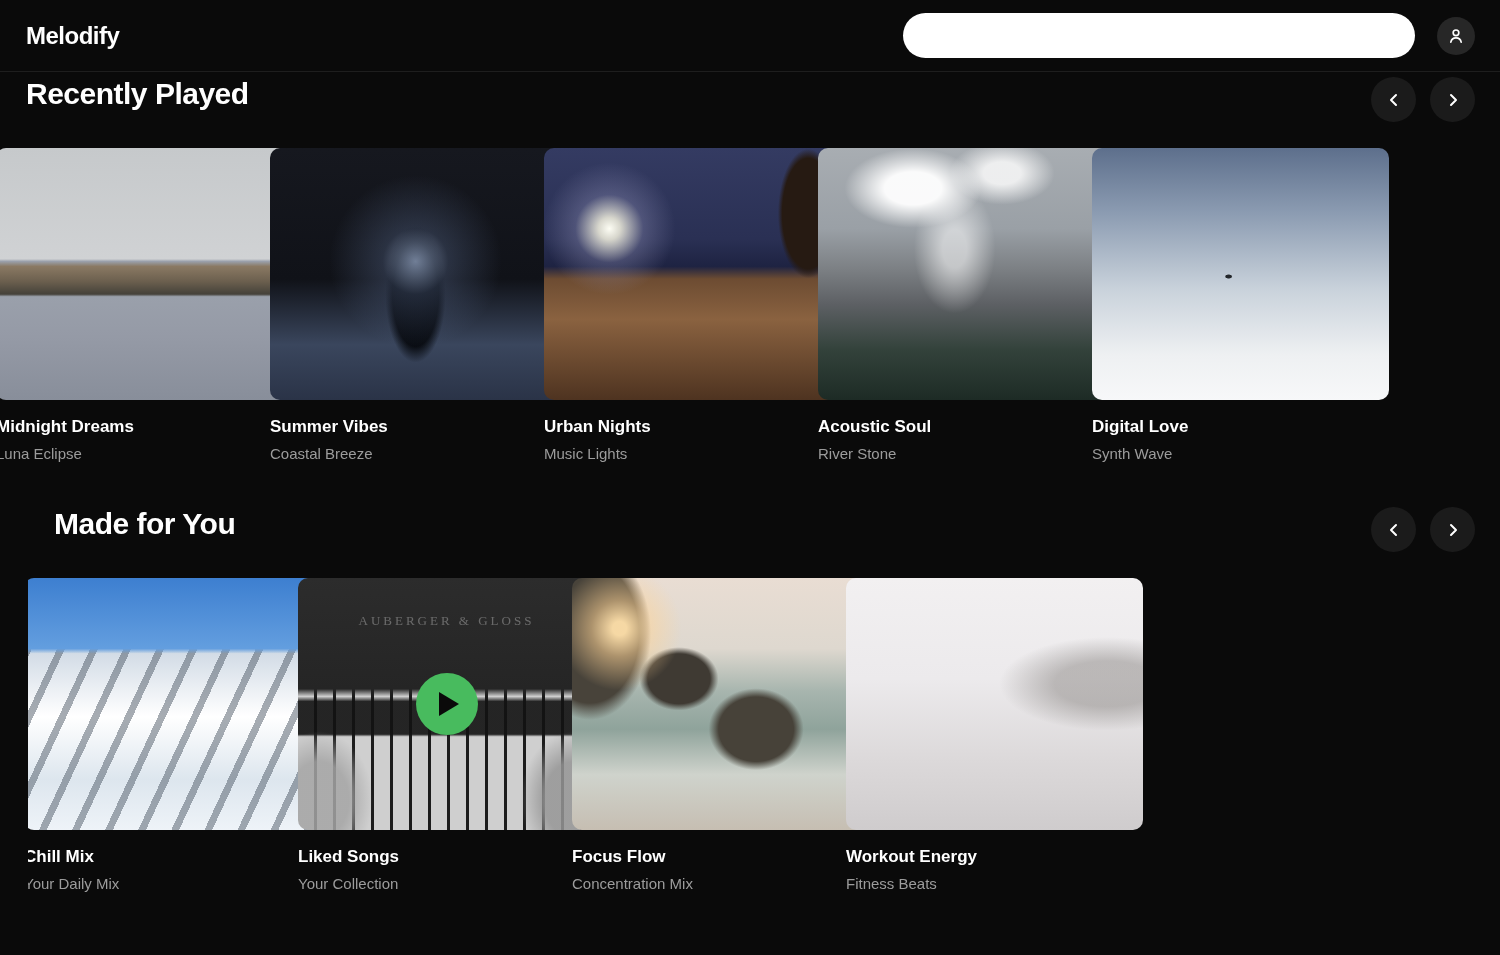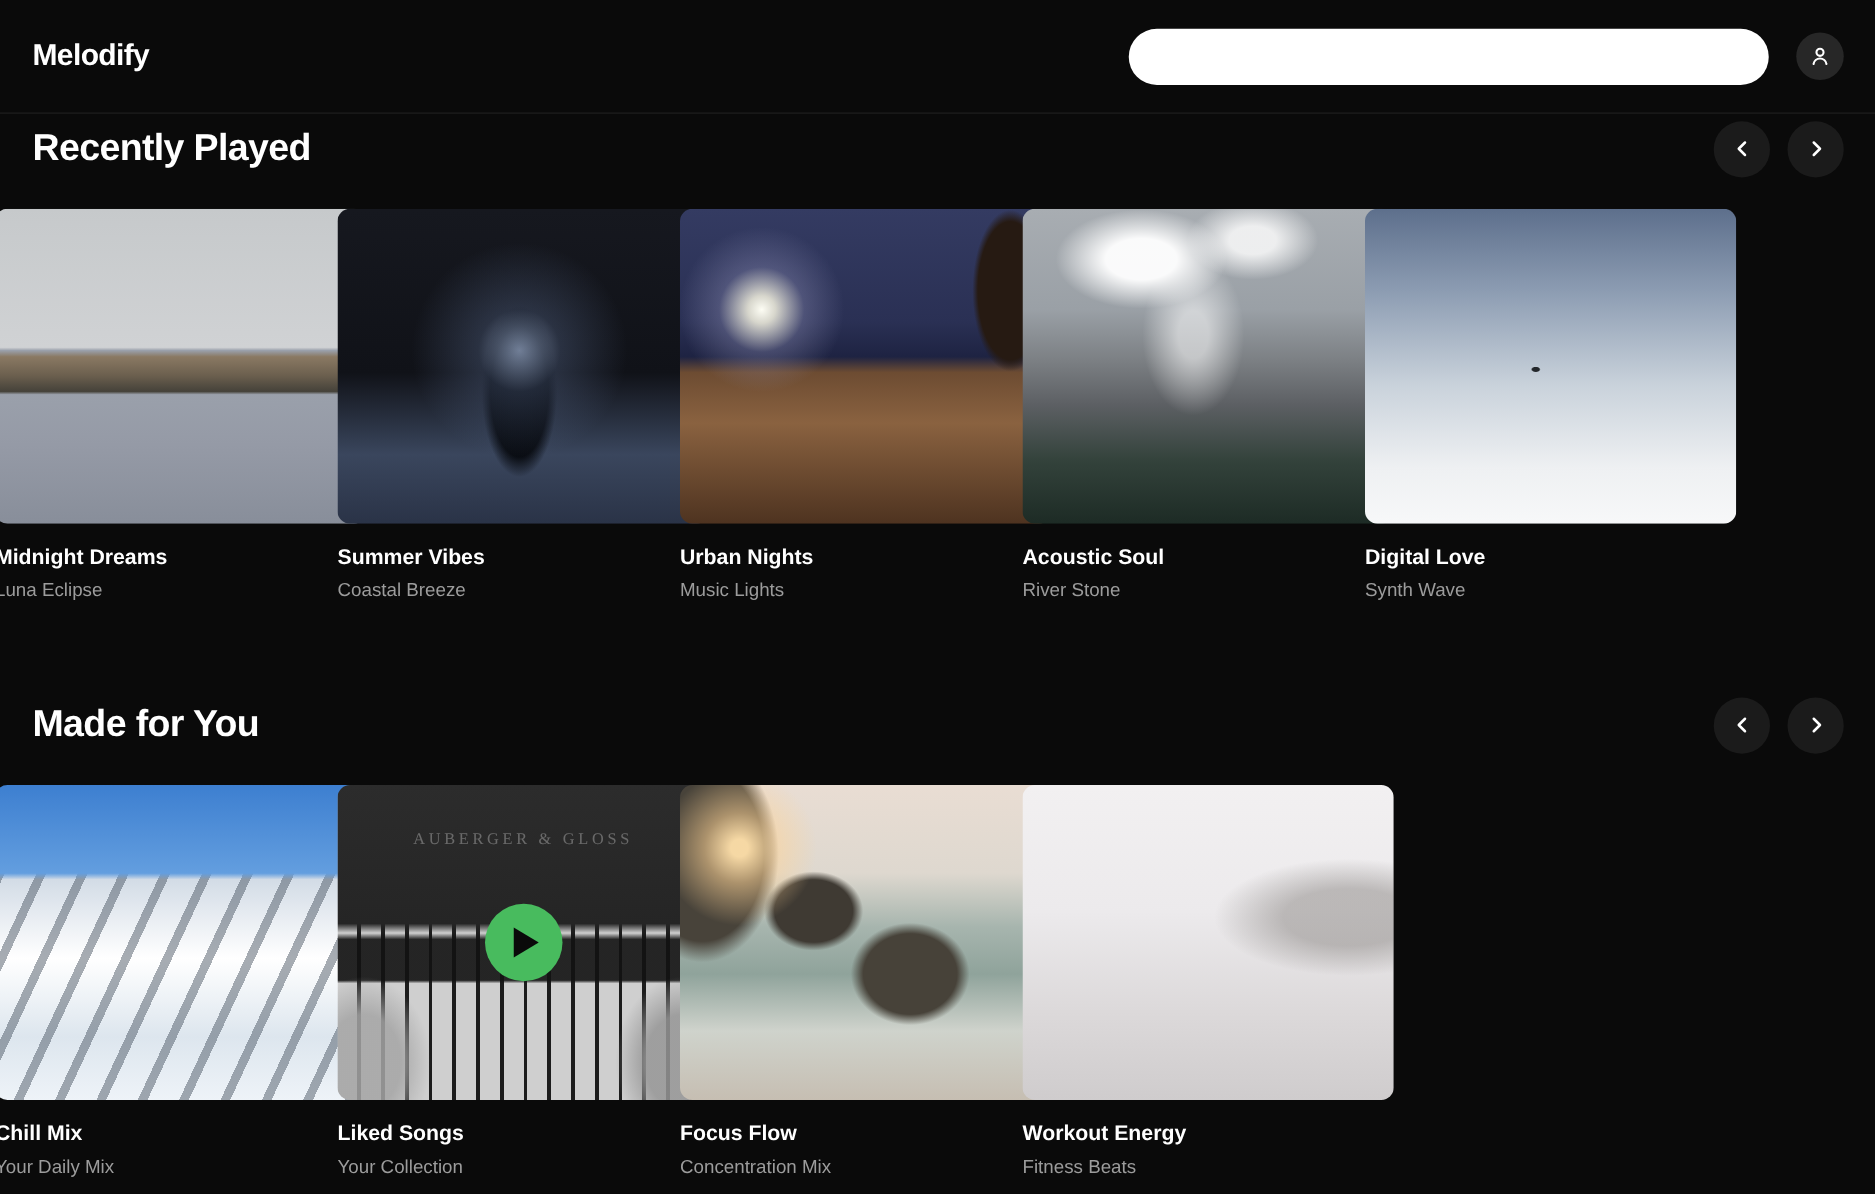--- a/index.html
+++ b/index.html
@@ -5,21 +5,21 @@
   * { margin: 0; padding: 0; box-sizing: border-box; }
   html, body { width: 1500px; height: 955px; overflow: hidden; }
   body {
     background: #0a0a0a;
     color: #ffffff;
     font-family: "Liberation Sans", sans-serif;
   }
 
   
   .header {
-    height: 91px;
+    height: 72px;
     display: flex;
     align-items: center;
     padding: 0 25px 0 26px;
     border-bottom: 1px solid #1e1e1e;
   }
   .logo {
     font-size: 24px;
     font-weight: 800;
     letter-spacing: -0.5px;
     cursor: pointer;
@@ -46,25 +46,24 @@
     border: none;
     display: flex;
     align-items: center;
     justify-content: center;
     cursor: pointer;
     flex: 0 0 auto;
   }
 
   
   .main { padding-top: 5px; }
-  .section--second { margin-top: 73px; }
+  .section--second { margin-top: 42px; padding-left: 28px; }
   .section-head {
     height: 46px;
     display: flex;
-    align-items: center;
     padding: 0 25px 0 26px;
     margin-bottom: 25px;
   }
   .section-title {
     font-size: 30px;
     font-weight: 800;
     letter-spacing: -0.5px;
   }
   .nav-btns { margin-left: auto; display: flex; gap: 14px; }
   .nav-btn {

